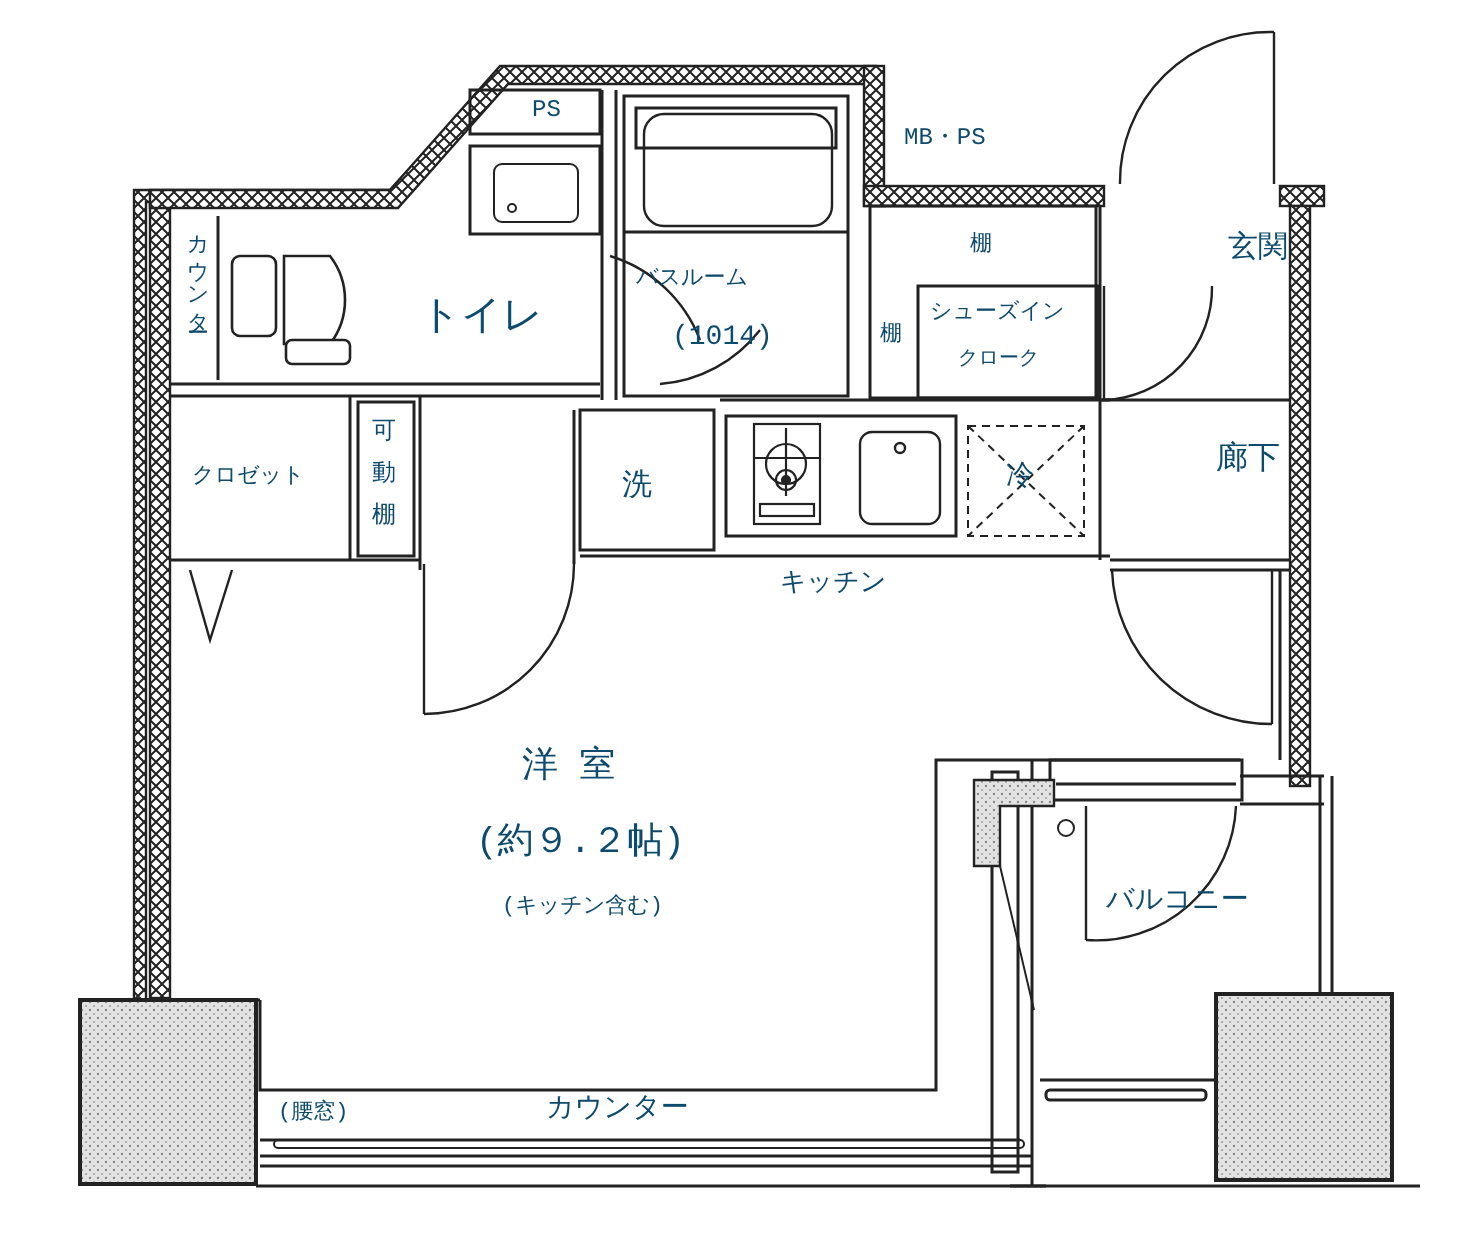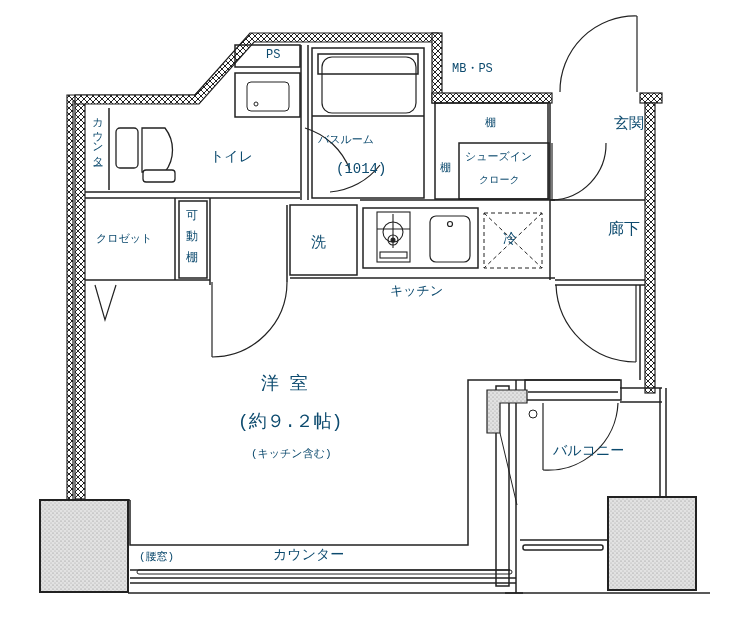--- a/index.html
+++ b/index.html
@@ -161,21 +161,21 @@
 
   <g stroke="#222" stroke-width="1" fill="none">
     <line x1="500" y1="433" x2="517" y2="505"></line>
     <circle cx="533" cy="414" r="4"></circle>
   </g>
 </svg>
 
 <div class="lbl" style="left:266px;top:49px;font-size:12px;">PS</div>
 <div class="lbl" style="left:452px;top:63px;font-size:12px;">MB・PS</div>
 <div class="lbl vert" style="left:91px;top:110px;font-size:11px;">カウンター</div>
-<div class="lbl" style="left:210px;top:150px;font-size:14px;text-align:center;">トイレ</div>
+<div class="lbl" style="left:210px;top:150px;font-size:20px;text-align:center;">トイレ</div>
 <div class="lbl" style="left:318px;top:135px;font-size:11px;">バスルーム</div>
 <div class="lbl" style="left:336px;top:162px;font-size:14px;">(1014)</div>
 <div class="lbl" style="left:485px;top:118px;font-size:11px;">棚</div>
 <div class="lbl" style="left:440px;top:163px;font-size:11px;">棚</div>
 <div class="lbl" style="left:465px;top:152px;font-size:11px;text-align:right;">シューズイン</div>
 <div class="lbl" style="left:479px;top:176px;font-size:10px;">クローク</div>
 <div class="lbl" style="left:578px;top:117px;font-size:15px;margin-left:36px;">玄関</div>
 <div class="lbl" style="left:96px;top:234px;font-size:11px;">クロゼット</div>
 <div class="lbl" style="left:186px;top:210px;font-size:12px;">可</div>
 <div class="lbl" style="left:186px;top:231px;font-size:12px;">動</div>

